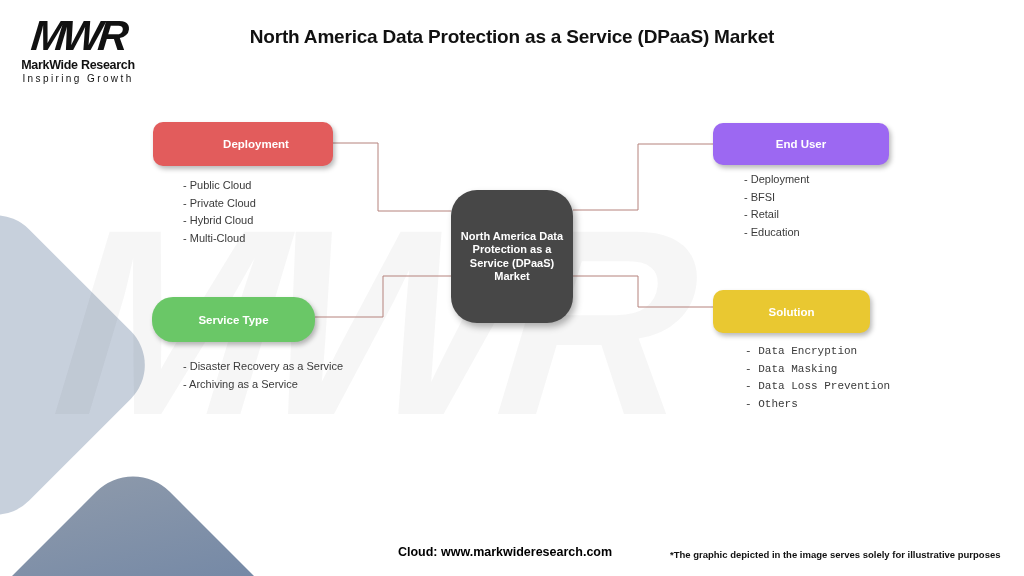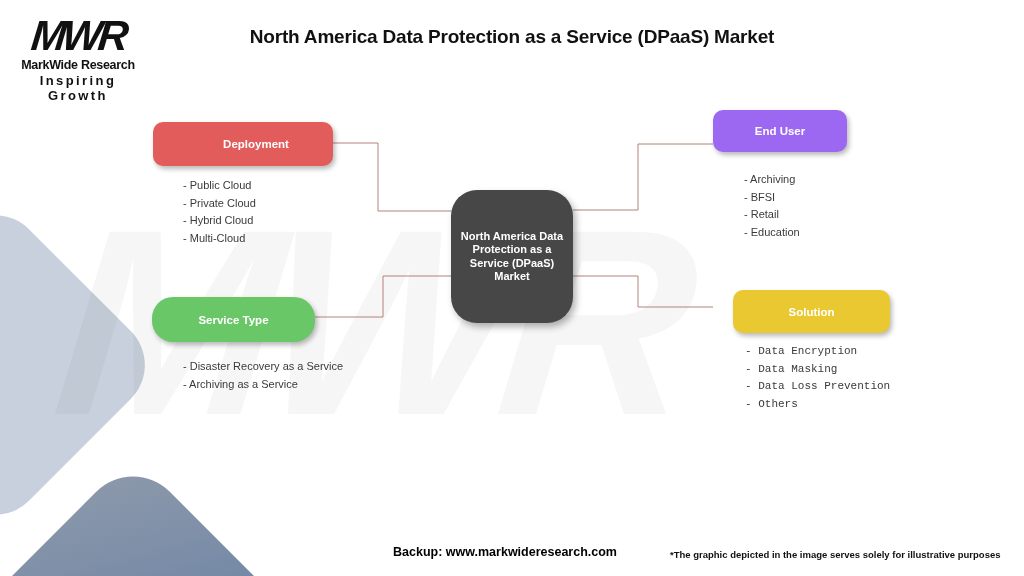--- a/index.html
+++ b/index.html
@@ -22,38 +22,38 @@
   .watermark{
     position:absolute;left:60px;top:190px;width:930px;
     font-size:265px;line-height:1;font-weight:900;font-style:italic;
     letter-spacing:-14px;color:rgba(40,40,40,0.045);
     transform:skewX(-6deg);user-select:none;white-space:nowrap;
   }
   
   .logo{position:absolute;left:20px;top:16px;width:116px;text-align:center;color:#111;}
   .logo-mark{font-size:42px;line-height:0.95;font-weight:900;font-style:italic;letter-spacing:-4px;transform:skewX(-6deg);}
   .logo-name{font-size:12.5px;font-weight:800;letter-spacing:-0.3px;margin-top:2px;}
-  .logo-tagline{font-size:13px;font-weight:700;letter-spacing:2.4px;margin-top:1px;}
+  .logo-tagline{font-size:10px;font-weight:400;letter-spacing:2.4px;margin-top:1px;}
   .title{
     position:absolute;left:0;right:0;top:26px;text-align:center;
     font-size:19px;font-weight:bold;color:#111;letter-spacing:-0.2px;
   }
   
   svg.connectors{position:absolute;left:0;top:0;width:1024px;height:576px;}
   svg.connectors polyline{fill:none;stroke:var(--connector,#b5827c);stroke-width:1;}
   
   .cat-box{
     position:absolute;border-radius:10px;display:flex;align-items:center;justify-content:center;
     color:#fff;font-weight:bold;font-size:11.5px;
     box-shadow:2px 3px 5px rgba(0,0,0,0.28);
   }
   #box-deployment{left:153px;top:122px;width:154px;height:44px;background:var(--box-deployment,#E25C5C);padding-left:26px;}
-  #box-end-user{left:713px;top:110px;width:134px;height:42px;background:var(--box-end-user,#9C68F2);text-align:center;}
+  #box-end-user{left:713px;top:123px;width:176px;height:42px;background:var(--box-end-user,#9C68F2);text-align:center;}
   #box-service-type{left:152px;top:297px;width:163px;height:45px;background:var(--box-service-type,#6AC767);border-radius:21px;}
-  #box-solution{left:713px;top:290px;width:157px;height:43px;background:var(--box-solution,#E9C831);margin-left:20px;}
+  #box-solution{left:713px;top:290px;width:157px;height:43px;background:var(--box-solution,#E9C831);}
   
   .cat-list{position:absolute;font-size:11px;color:#3a3a3a;line-height:17.5px;}
   #list-deployment{left:183px;top:177px;}
   #list-end-user{left:744px;top:171px;}
   #list-service-type{left:183px;top:358px;}
   #list-solution{left:745px;top:343px;font-family:Liberation Mono, monospace;}
   
   .center-node{
     position:absolute;left:451px;top:190px;width:122px;height:133px;
     background:var(--center-node,#474747);border-radius:26px;
@@ -98,32 +98,32 @@
 <div class="cat-box" id="box-service-type">Service Type</div>
 <div class="cat-box" id="box-solution">Solution</div>
 
 <div class="cat-list" id="list-deployment">
   <div>- Public Cloud</div>
   <div>- Private Cloud</div>
   <div>- Hybrid Cloud</div>
   <div>- Multi-Cloud</div>
 </div>
 <div class="cat-list" id="list-end-user">
-  <div>- Archiving</div>
+  <div>- Deployment</div>
   <div>- BFSI</div>
   <div>- Retail</div>
   <div>- Education</div>
 </div>
 <div class="cat-list" id="list-service-type">
   <div>- Disaster Recovery as a Service</div>
   <div>- Archiving as a Service</div>
 </div>
 <div class="cat-list" id="list-solution">
   <div>- Data Encryption</div>
   <div>- Data Masking</div>
   <div>- Data Loss Prevention</div>
   <div>- Others</div>
 </div>
 
 <div class="center-node">North America Data Protection as a Service (DPaaS) Market</div>
 
-<div class="source">Backup: www.markwideresearch.com</div>
+<div class="source">Cloud: www.markwideresearch.com</div>
 <div class="disclaimer">*The graphic depicted in the image serves solely for illustrative purposes</div>
 
 </body></html>

